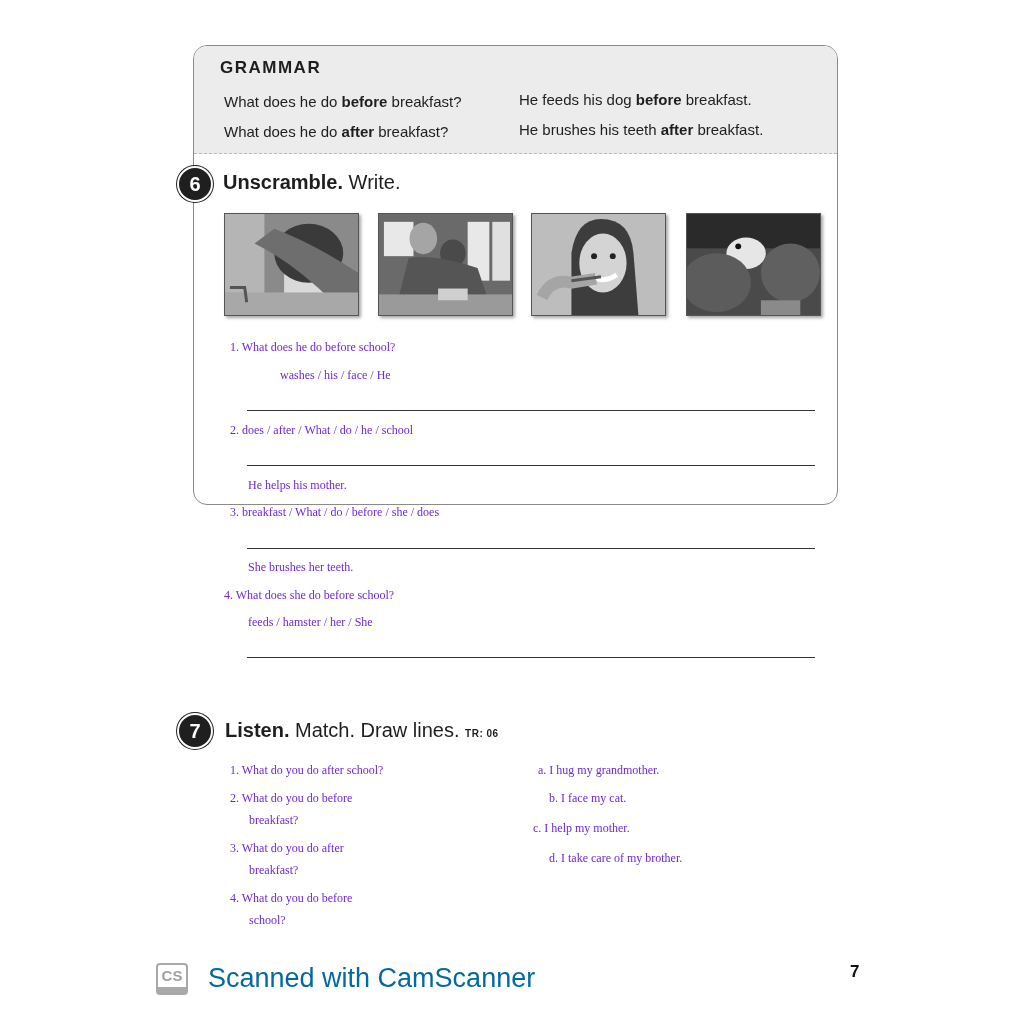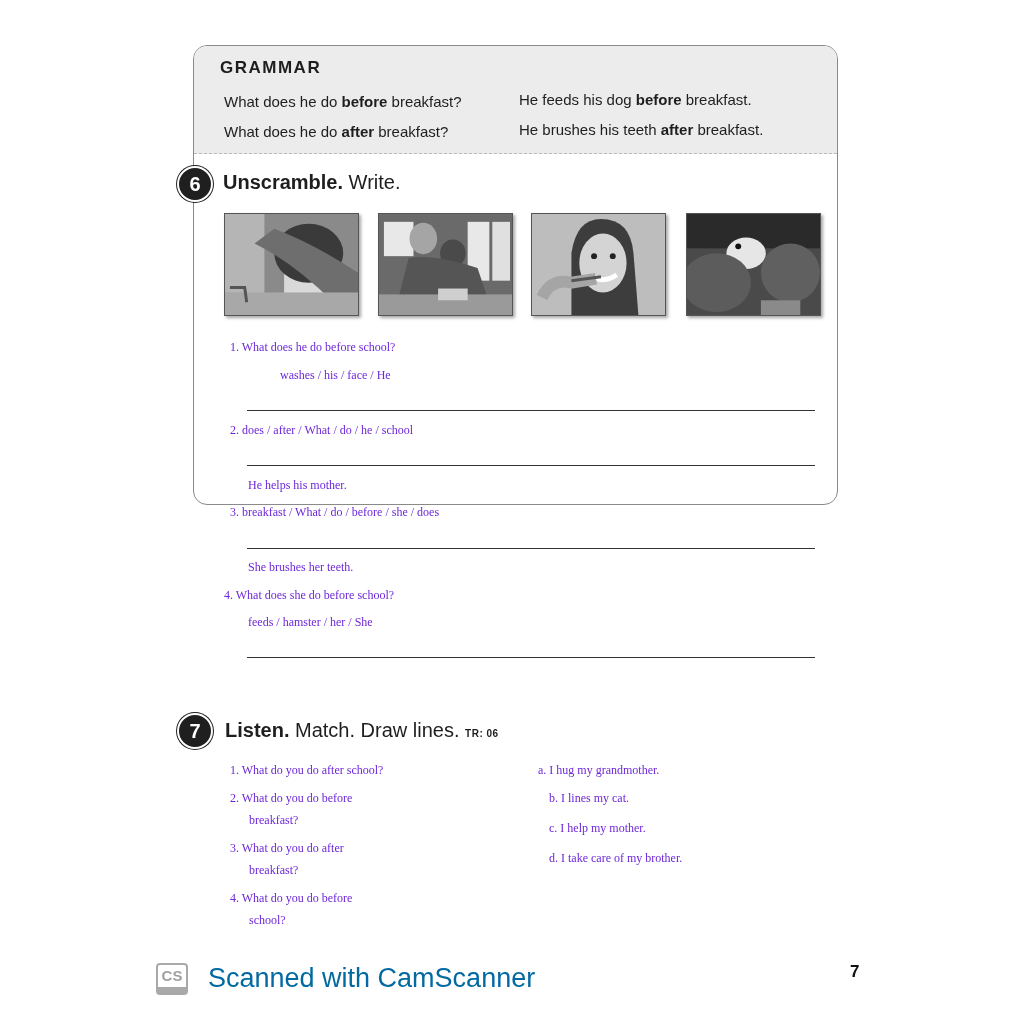--- a/index.html
+++ b/index.html
@@ -158,19 +158,19 @@
 <div class="serif" style="left:230px; top:841px;">
   <span>3.</span> <span>What do you do after</span>
 </div>
 <div class="serif" style="left:249px; top:863px;">breakfast?</div>
 <div class="serif" style="left:230px; top:891px;">
   <span>4.</span> <span>What do you do before</span>
 </div>
 <div class="serif" style="left:249px; top:913px;">school?</div>
 
 <div class="serif" style="left:519px; top:763px;margin-left:19px;">a. I hug my grandmother.</div>
-<div class="serif" style="left:549px; top:791px;">b. I lines my cat.</div>
-<div class="serif" style="left:549px; top:821px;">c. I help my mother.</div>
+<div class="serif" style="left:549px; top:791px;">b. I face my cat.</div>
+<div class="serif" style="left:533px; top:821px;">c. I help my mother.</div>
 <div class="serif" style="left:549px; top:851px;">d. I take care of my brother.</div>
 
 <div class="footer-logo">CS</div>
 <div class="footer-text">Scanned with CamScanner</div>
 <div class="page-num">7</div>
 
 </body></html>

